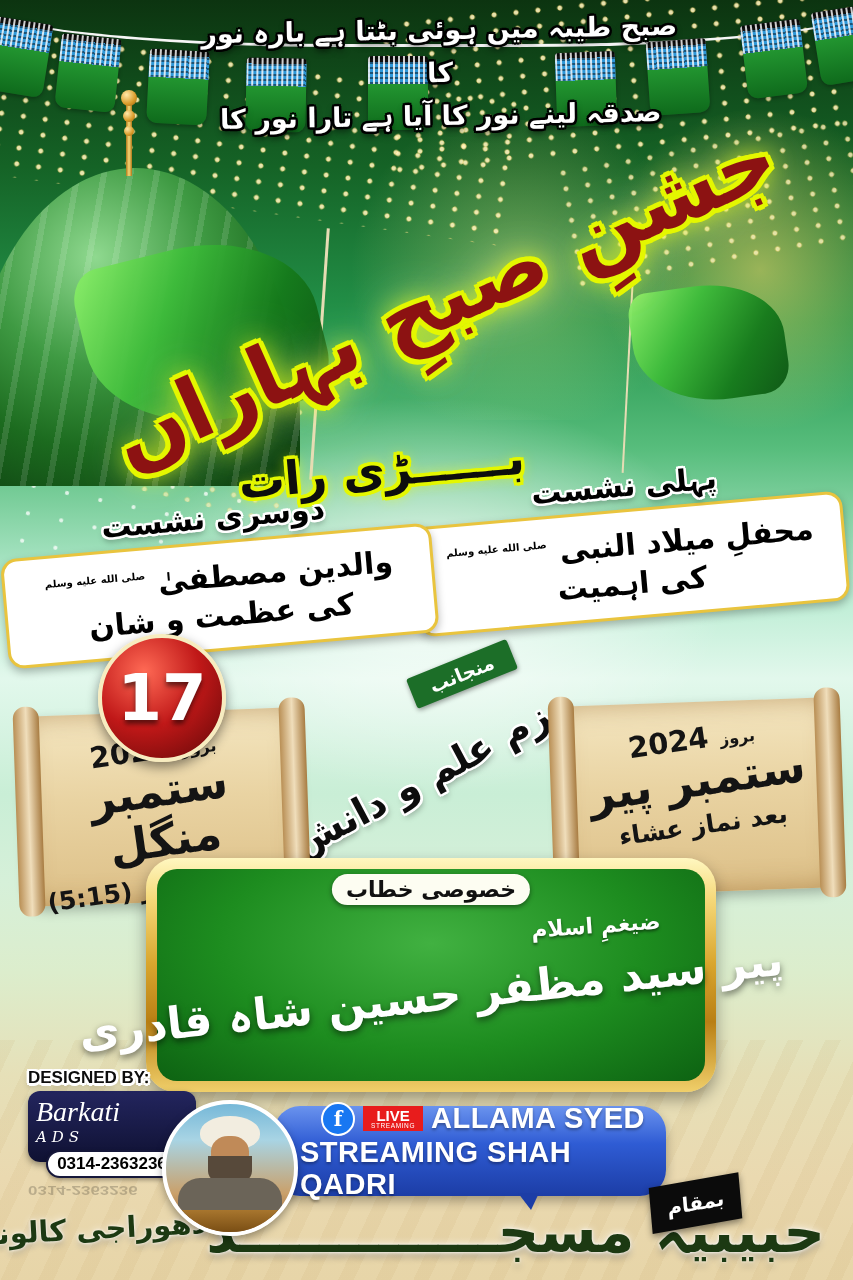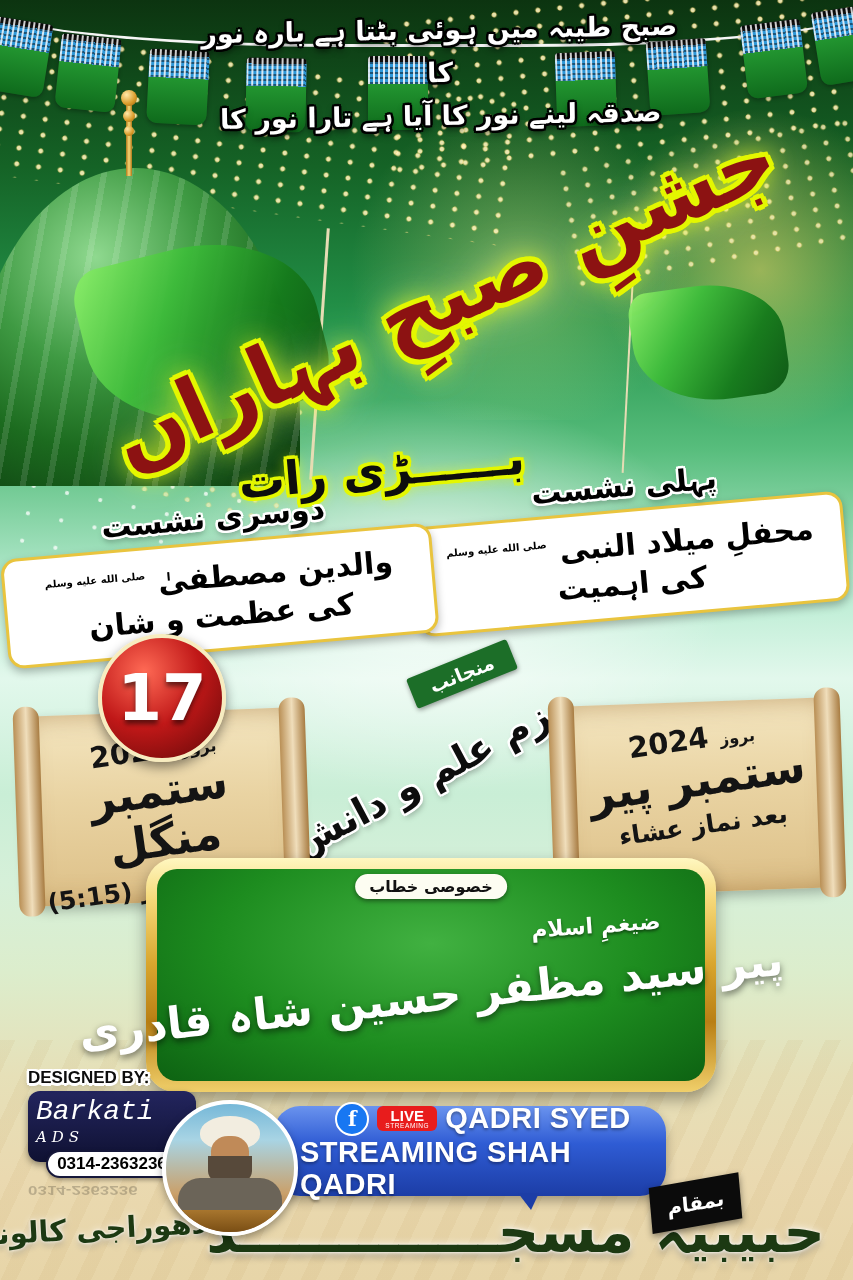--- a/index.html
+++ b/index.html
@@ -113,35 +113,35 @@
     direction:rtl;border-radius:3px;box-shadow:0 2px 5px rgba(0,0,0,.4);}
   .org-name{position:absolute;left:50%;top:128px;transform:translate(-50%,-50%) rotate(-28deg);
     font-size:38px;font-weight:bold;color:#0d0d0d;direction:rtl;white-space:nowrap;}
   
   .banner{left:146px;top:858px;width:570px;height:234px;border-radius:30px;padding:11px;
     background:linear-gradient(180deg,#fff7c0 0%,#f5d878 18%,#d9a62e 45%,#b97f14 70%,#f0cf6a 100%);
     box-shadow:0 7px 16px rgba(0,0,0,.35);z-index:5;box-sizing:border-box;}
   .banner-inner{width:100%;height:100%;border-radius:20px;position:relative;
     background:radial-gradient(ellipse at 50% 35%,#41b141 0%,#1d8c1f 55%,#0d6212 100%);}
   .special-pill{position:absolute;top:5px;left:50%;transform:translateX(-50%);
-    background:#fdfdf2;border-radius:16px;padding:3px 14px;font-size:16px;font-weight:bold;
+    background:#fdfdf2;border-radius:16px;padding:3px 14px;font-size:22px;font-weight:bold;
     color:#111;direction:rtl;white-space:nowrap;box-shadow:0 2px 5px rgba(0,0,0,.45);}
   .honorific{position:absolute;top:44px;right:44px;color:#fff;font-size:22px;font-weight:bold;
     direction:rtl;transform:rotate(-4deg);text-shadow:0 2px 3px rgba(0,0,0,.5);}
   .speaker-name{position:absolute;top:60%;left:50%;transform:translate(-50%,-50%) rotate(-6deg);
     font-size:44px;font-weight:bold;color:#fff;direction:rtl;white-space:nowrap;
     text-shadow:0 3px 7px rgba(0,0,0,.55);}
   
   .bottom-pattern{left:0;right:0;top:1040px;height:240px;
     background:repeating-linear-gradient(115deg,rgba(180,140,70,.08) 0 14px,transparent 14px 34px);}
   .designer{left:28px;top:1068px;width:168px;text-align:left;z-index:6;}
   .designer-heading{font-family:"Liberation Sans",sans-serif;font-size:17px;font-weight:bold;color:#0d0d0d;}
   .designer-box{margin-top:3px;background:linear-gradient(180deg,#23255e,#0f1132);
     border-radius:12px;padding:7px 8px 16px;color:#fff;box-shadow:0 3px 7px rgba(0,0,0,.4);}
-  .brand{font-family:Liberation Mono, monospace;font-style:italic;font-size:28px;line-height:1;}
+  .brand{font-family:Liberation Serif, serif;font-style:italic;font-size:28px;line-height:1;}
   .brand-sub{font-family:"DejaVu Serif",serif;font-style:italic;font-size:15px;letter-spacing:5px;margin-top:2px;}
   .phone-pill{margin:-12px auto 0;background:#fff;border:2px solid #15173a;border-radius:14px;
     padding:2px 9px;width:fit-content;font-size:17px;font-weight:bold;color:#000;
     font-family:"Liberation Sans",sans-serif;position:relative;z-index:2;box-shadow:0 2px 4px rgba(0,0,0,.35);}
   .phone-reflect{transform:scaleY(-.8);opacity:.2;font-size:17px;font-weight:bold;color:#000;
     font-family:"Liberation Sans",sans-serif;margin-top:2px;}
   .photo{left:162px;top:1100px;width:128px;height:128px;border-radius:50%;border:4px solid #fff;
     overflow:hidden;z-index:7;box-shadow:0 4px 9px rgba(0,0,0,.35);
     background:linear-gradient(180deg,#76b8d8 0%,#a8d4e4 28%,#caa06a 70%,#8a5a30 100%);}
   .p-turban{position:absolute;left:34px;top:12px;width:60px;height:34px;background:#f2ede0;
@@ -154,21 +154,21 @@
   .p-desk{position:absolute;left:0;bottom:0;width:100%;height:22px;
     background:linear-gradient(180deg,#a8762e,#7a4e14);}
   .live-bar{left:274px;top:1106px;width:392px;height:90px;border-radius:26px;z-index:6;
     background:linear-gradient(180deg,#6a93ee 0%,#2f5cd4 42%,#1c3da6 100%);
     box-shadow:0 5px 11px rgba(0,0,0,.3);color:#fff;display:flex;flex-direction:column;
     align-items:center;justify-content:center;padding-left:26px;box-sizing:border-box;}
   .live-row{display:flex;align-items:center;gap:8px;}
   .fb-icon{width:30px;height:30px;border-radius:50%;background:#1877f2;border:2px solid #fff;
     color:#fff;font-weight:bold;font-size:20px;display:flex;align-items:center;justify-content:center;
     font-family:"DejaVu Serif",serif;}
-  .live-badge{background:#e81c1c;border-radius:6px;padding:2px 8px;text-align:center;line-height:1;}
+  .live-badge{background:#e81c1c;border-radius:0;padding:2px 8px;text-align:center;line-height:1;}
   .live-word{font-size:15px;font-weight:bold;font-family:"Liberation Sans",sans-serif;}
   .streaming-word{font-size:6.5px;letter-spacing:.6px;font-family:"Liberation Sans",sans-serif;}
   .name-en{font-size:29px;font-weight:bold;line-height:1.12;letter-spacing:.5px;
     font-family:"Liberation Sans",sans-serif;text-shadow:0 2px 3px rgba(0,0,0,.35);}
   .live-tail{position:absolute;left:244px;bottom:-14px;width:0;height:0;
     border-left:13px solid transparent;border-right:8px solid transparent;border-top:17px solid #1c3da6;}
   .venue-tag{left:650px;top:1180px;background:#0b0b0b;color:#fff;font-size:20px;font-weight:bold;
     padding:11px 17px;transform:rotate(-10deg) skewX(-5deg);direction:rtl;z-index:7;
     box-shadow:0 3px 7px rgba(0,0,0,.45);}
   .venue-row{left:28px;right:28px;bottom:14px;display:flex;direction:rtl;align-items:center;
@@ -299,21 +299,21 @@
     <div class="p-desk"></div>
   </div>
 
   <div class="abs live-bar">
     <div class="live-row">
       <div class="fb-icon">f</div>
       <div class="live-badge">
         <div class="live-word">LIVE</div>
         <div class="streaming-word">STREAMING</div>
       </div>
-      <div class="name-en">QADRI SYED</div>
+      <div class="name-en">ALLAMA SYED</div>
     </div>
     <div class="name-en">STREAMING SHAH QADRI</div>
     <div class="live-tail"></div>
   </div>
 
   <div class="abs venue-tag">بمقام</div>
 
   <div class="abs venue-row">
     <div class="venue-name">حبیبیہ مسجـــــــــــــد</div>
     <div class="venue-loc">دھوراجی کالونی کراچی</div>

